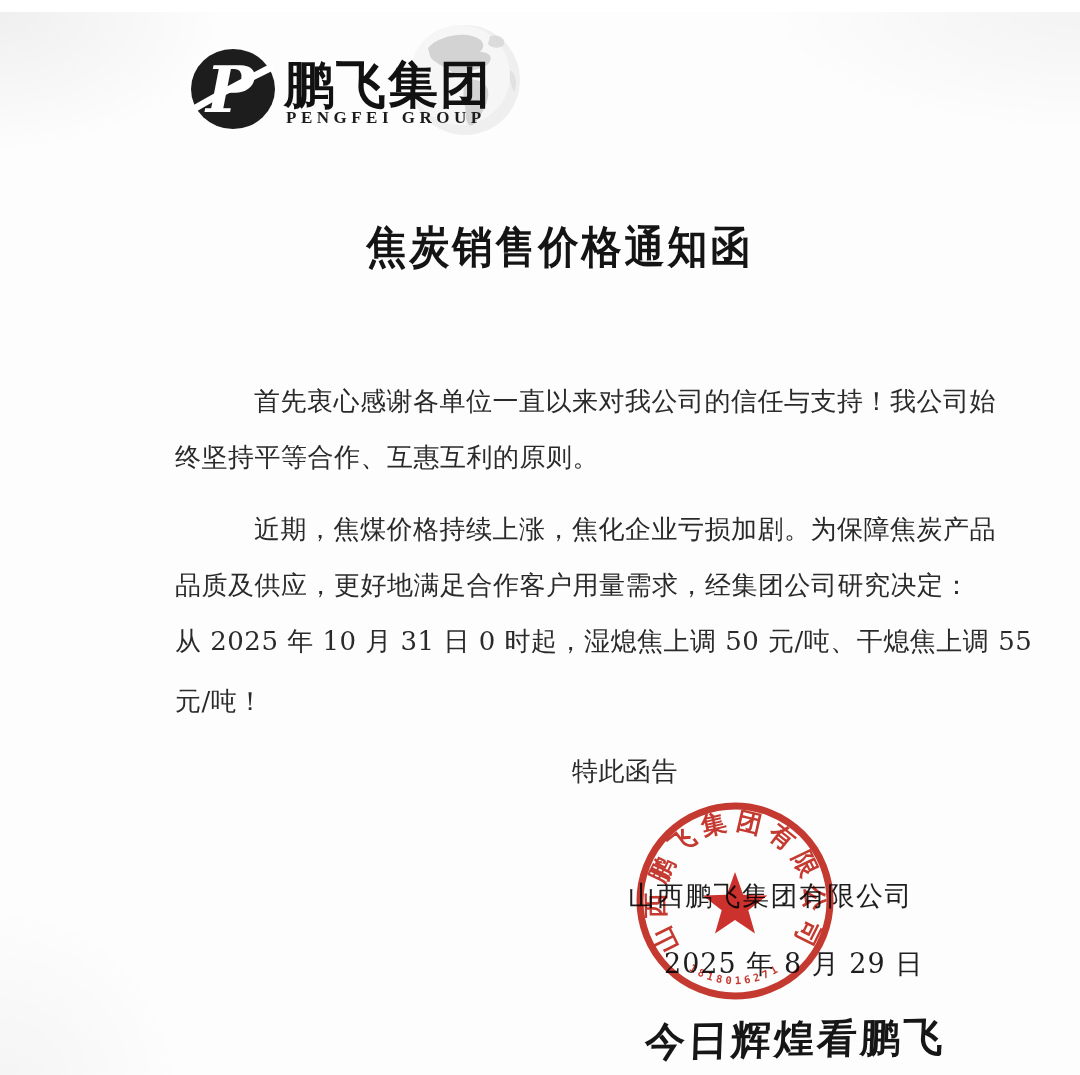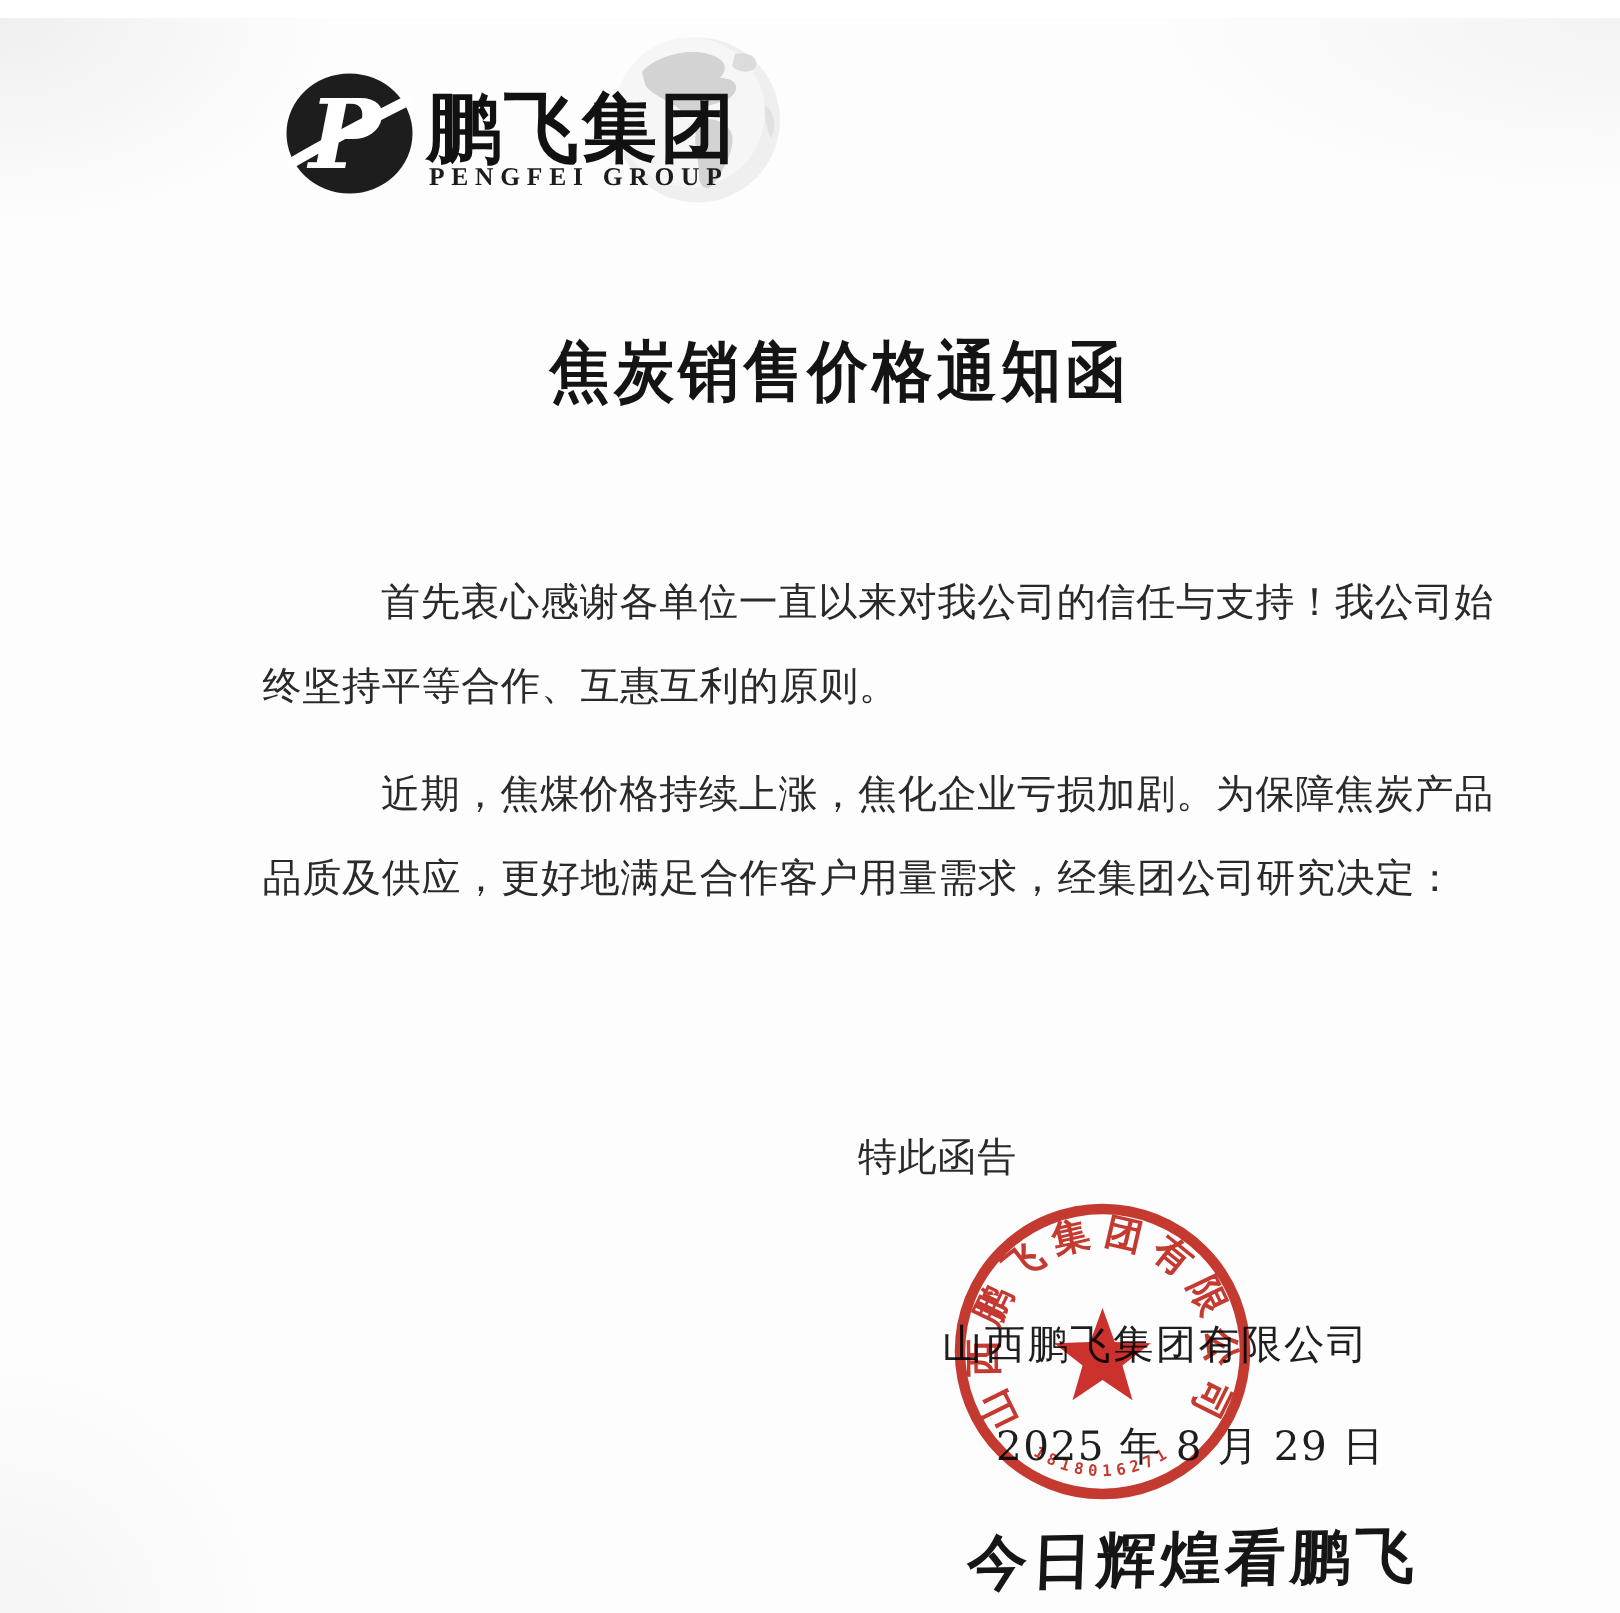--- a/index.html
+++ b/index.html
@@ -118,20 +118,22 @@
     <div class="brand-cn">鹏飞集团</div>
     <div class="brand-en">PENGFEI GROUP</div>
   </div>
 
   <h1 class="doc-title">焦炭销售价格通知函</h1>
 
   <div class="line l1 indent">首先衷心感谢各单位一直以来对我公司的信任与支持！我公司始</div>
   <div class="line l2">终坚持平等合作、互惠互利的原则。</div>
   <div class="line l4">品质及供应，更好地满足合作客户用量需求，经集团公司研究决定：</div>
   <div class="line l3 indent">近期，焦煤价格持续上涨，焦化企业亏损加剧。为保障焦炭产品</div>
+  <div class="line l5">从 2025 年 10 月 31 日 0 时起，湿熄焦上调 50 元/吨、干熄焦上调 55</div>
+  <div class="line l6">元/吨！</div>
   <div class="line l7 indent">特此函告</div>
 
   <div>
     <div class="sig-company">山西鹏飞集团有限公司</div>
     <div class="sig-date">2025 年 8 月 29 日</div>
 
     <svg class="stamp" viewBox="0 0 206 206">
       <defs>
         <path id="arcTop" d="M 42.7 140.6 A 71 71 0 1 1 163.3 140.6"></path>
         <path id="arcBottom" d="M 49.9 166.9 A 83 83 0 0 0 156.1 166.9"></path>

